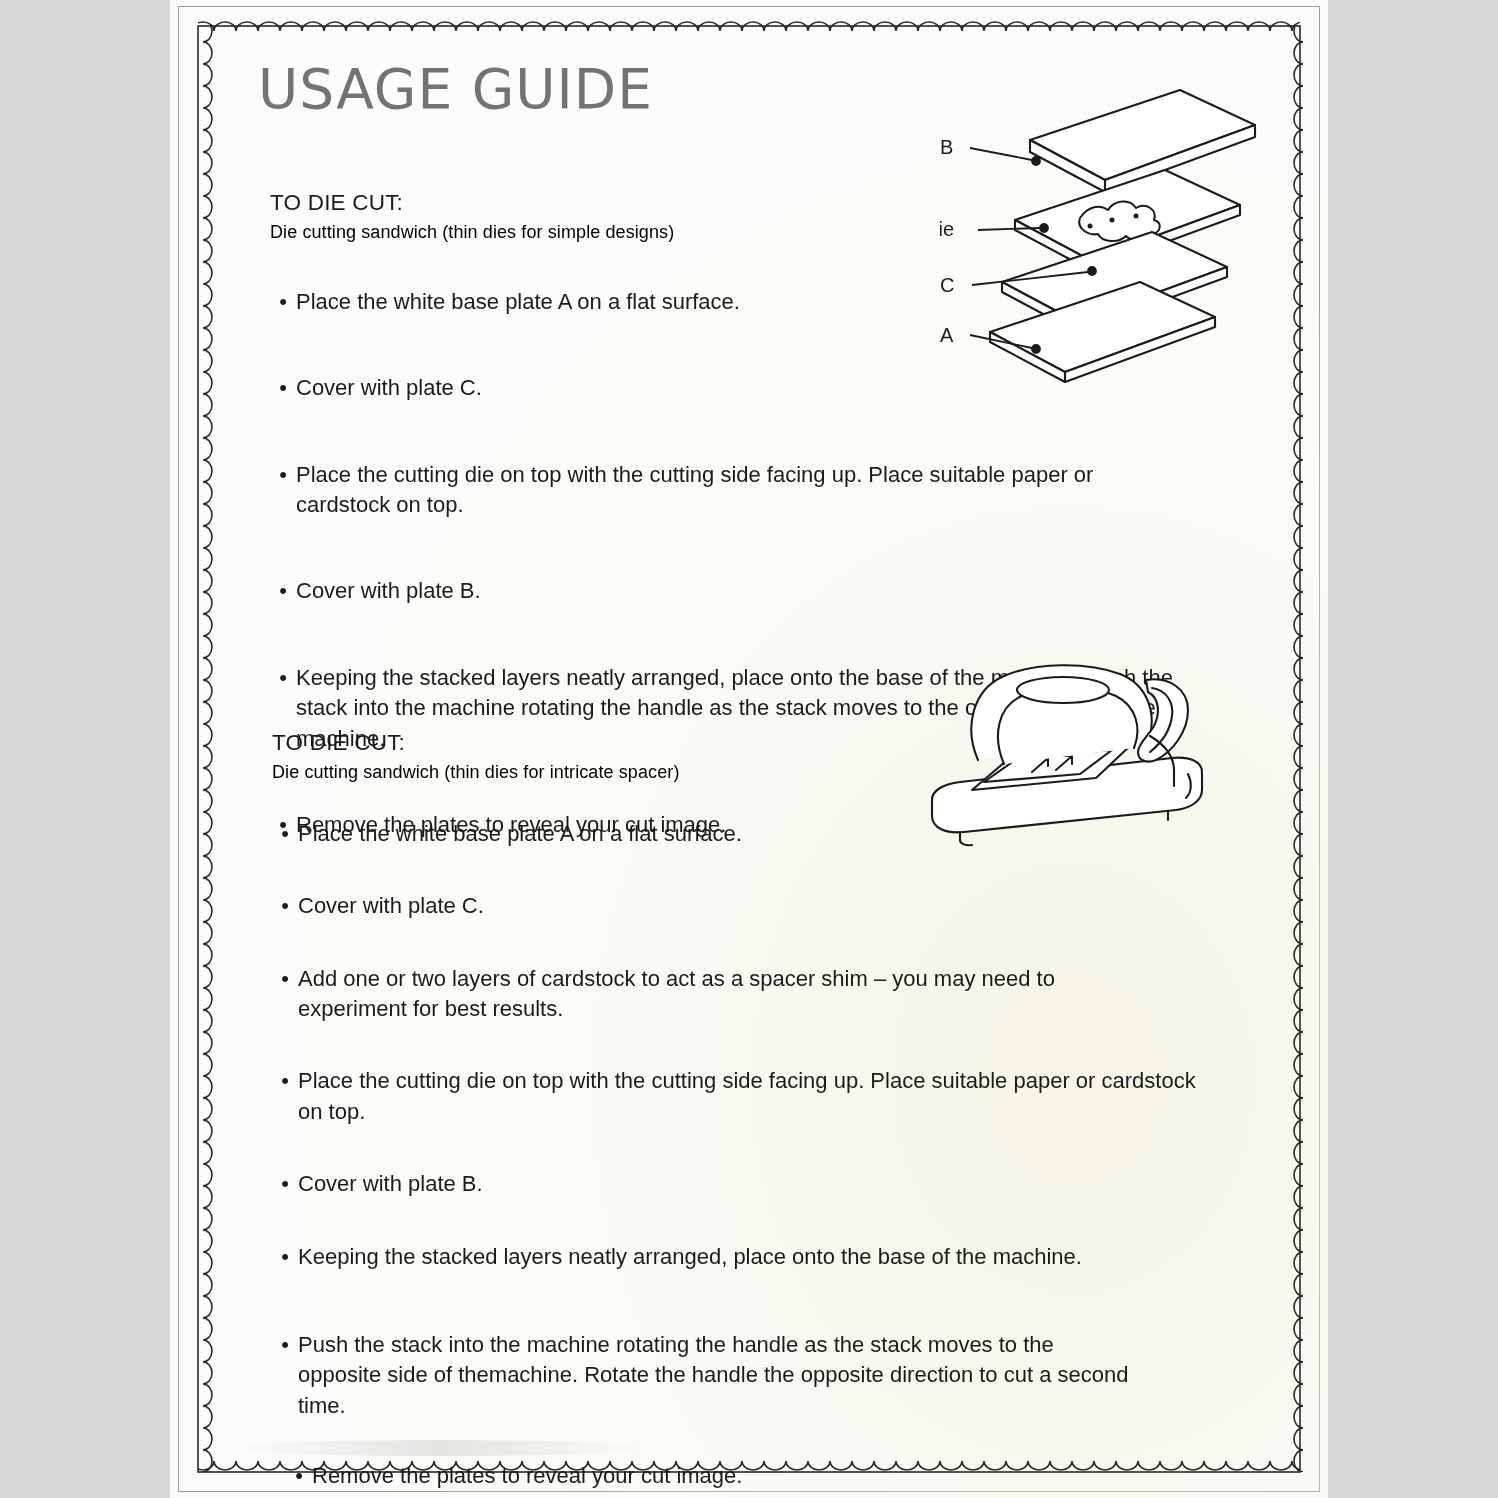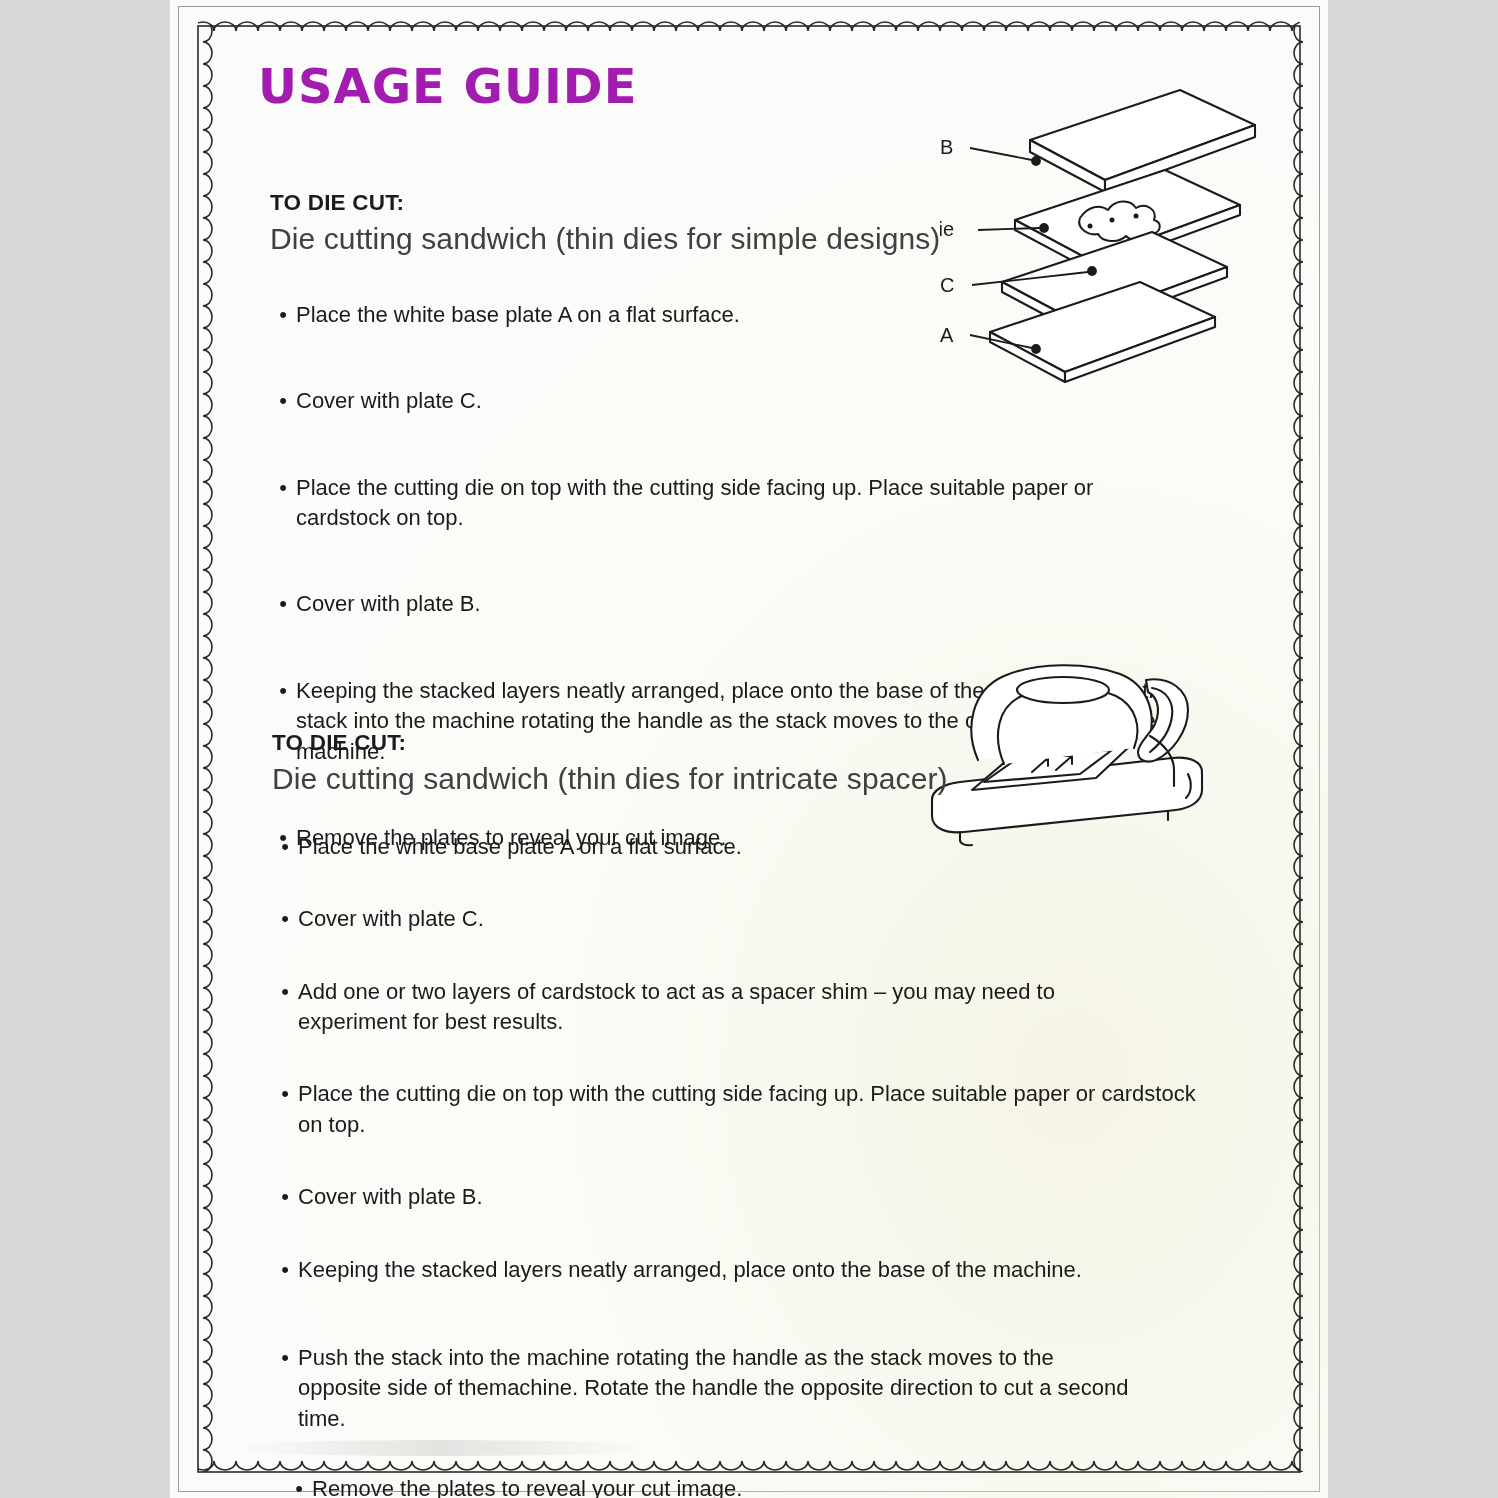--- a/index.html
+++ b/index.html
@@ -67,35 +67,34 @@
     left: 60px;
     top: 40px;
     width: 1040px;
     height: 1400px;
   }
   .title {
     position: absolute;
     left: 28px;
     top: 22px;
     font-family: "DejaVu Sans", sans-serif;
-    font-weight: bold;
-    font-size: 48px;
+    font-weight: normal;
+    font-size: 55px;
     letter-spacing: 1px;
-    color: #a21caf;
+    color: #737373;
     line-height: 1;
   }
   .section-head {
     font-size: 22.5px;
     color: #1b1b1b;
     letter-spacing: 0.2px;
-    font-weight: bold;
   }
   .section-sub {
-    font-size: 30px;
-    color: #404040;
+    font-size: 18px;
+    color: #000000;
     letter-spacing: 0.1px;
   }
   .bullet-row {
     display: flex;
     align-items: flex-start;
     font-size: 22px;
     color: #1b1b1b;
     line-height: 1.38;
   }
   .bullet-dot {

